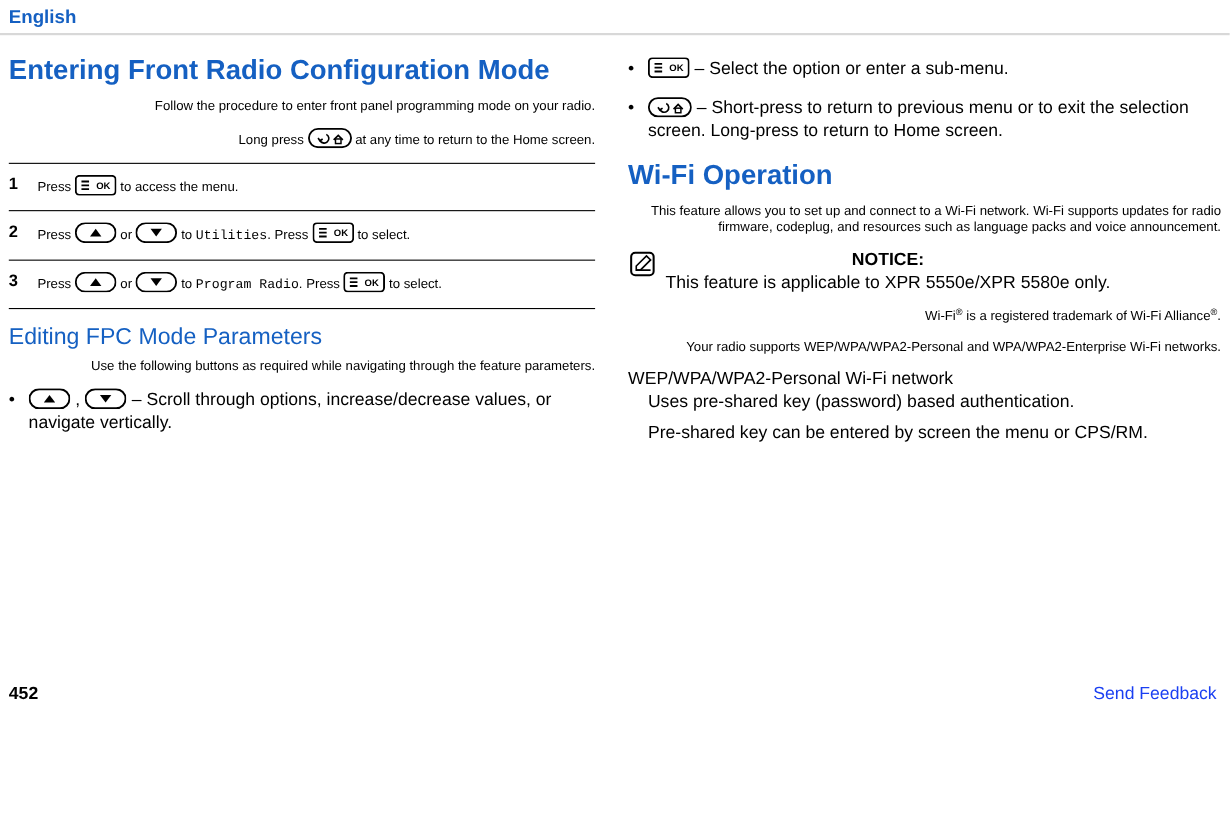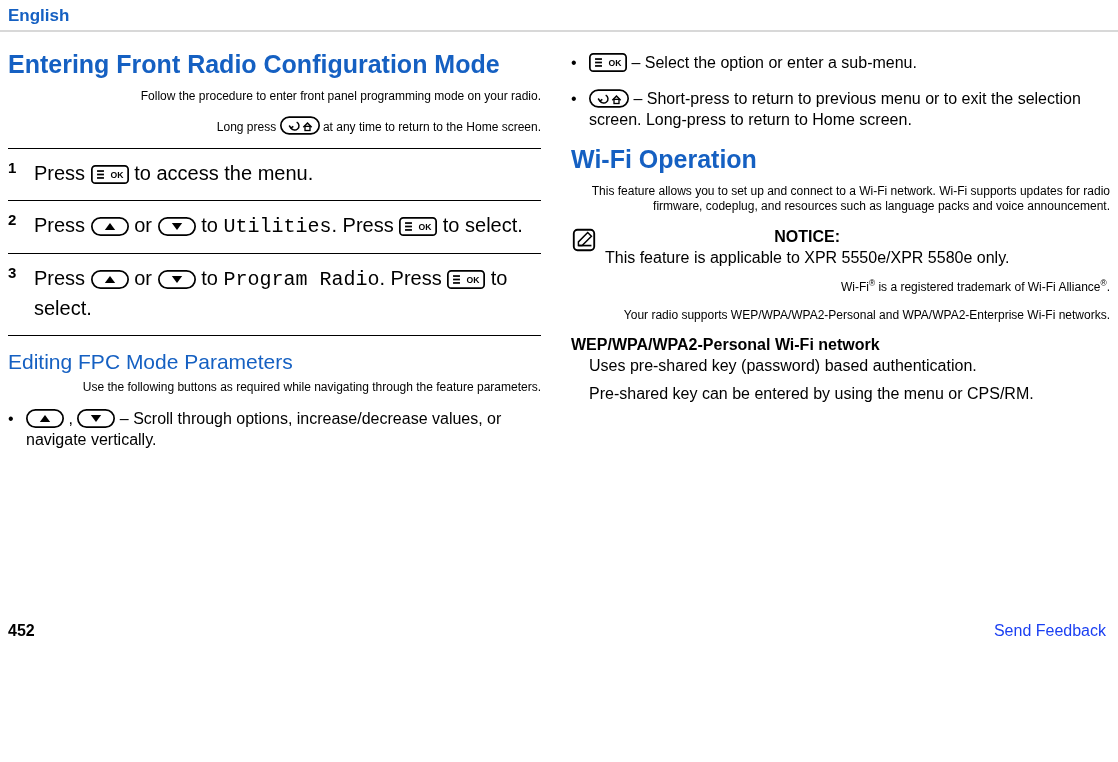--- a/index.html
+++ b/index.html
@@ -71,21 +71,21 @@
   .step:last-child {
     border-bottom: 1.5px solid #000;
   }
   .step-num {
     width: 26px;
     font-weight: bold;
     font-size: 15px;
     flex-shrink: 0;
   }
   .step-body {
-    font-size: 20px;
+    font-size: 12px;
     line-height: 1.45;
   }
   .bullets {
     margin: 6px 0;
   }
   .bullet {
     display: flex;
     font-size: 16px;
     line-height: 1.35;
     margin: 8px 0 14px 0;
@@ -108,21 +108,21 @@
   }
   .notice-icon {
     width: 34px;
     flex-shrink: 0;
   }
   .notice-body {
     font-size: 16px;
     text-align: center;
   }
   .def-title {
-    font-weight: bold;
+    font-weight: normal;
     font-size: 16px;
     margin: 10px 0 2px 0;
   }
   .def-body {
     font-size: 16px;
     margin: 2px 0 8px 18px;
     line-height: 1.3;
   }
   .footer {
     position: absolute;
@@ -315,21 +315,21 @@
           <div>This feature is applicable to XPR 5550e/XPR 5580e only.</div>
         </div>
       </div>
 
       <p class="body">Wi-Fi<sup>®</sup> is a registered trademark of Wi-Fi Alliance<sup>®</sup>.</p>
 
       <p class="body">Your radio supports WEP/WPA/WPA2-Personal and WPA/WPA2-Enterprise Wi-Fi networks.</p>
 
       <div class="def-title">WEP/WPA/WPA2-Personal Wi-Fi network</div>
       <div class="def-body">Uses pre-shared key (password) based authentication.</div>
-      <div class="def-body">Pre-shared key can be entered by using the menu or CPS/RM.</div>
+      <div class="def-body">Pre-shared key can be entered by screen the menu or CPS/RM.</div>
 
     </div>
   </div>
 
   <div class="footer">
     <span class="pagenum">452</span>
     <span class="feedback">Send Feedback</span>
   </div>
 
 </div>

